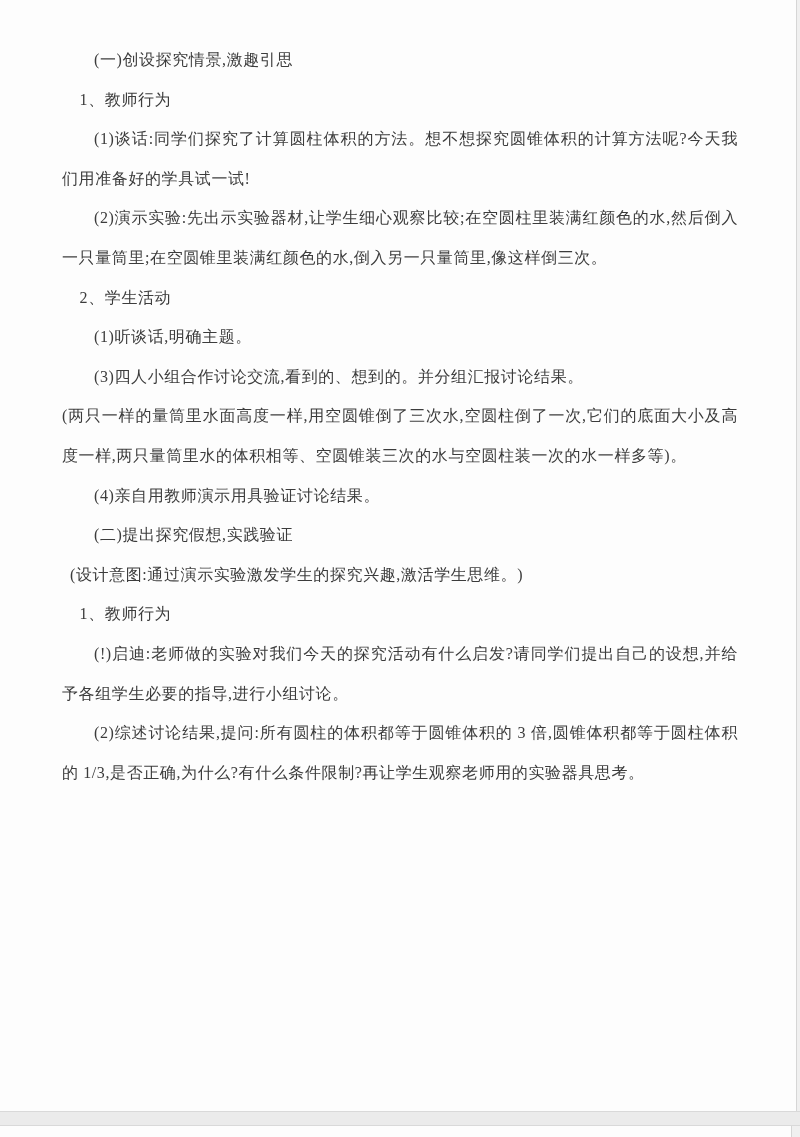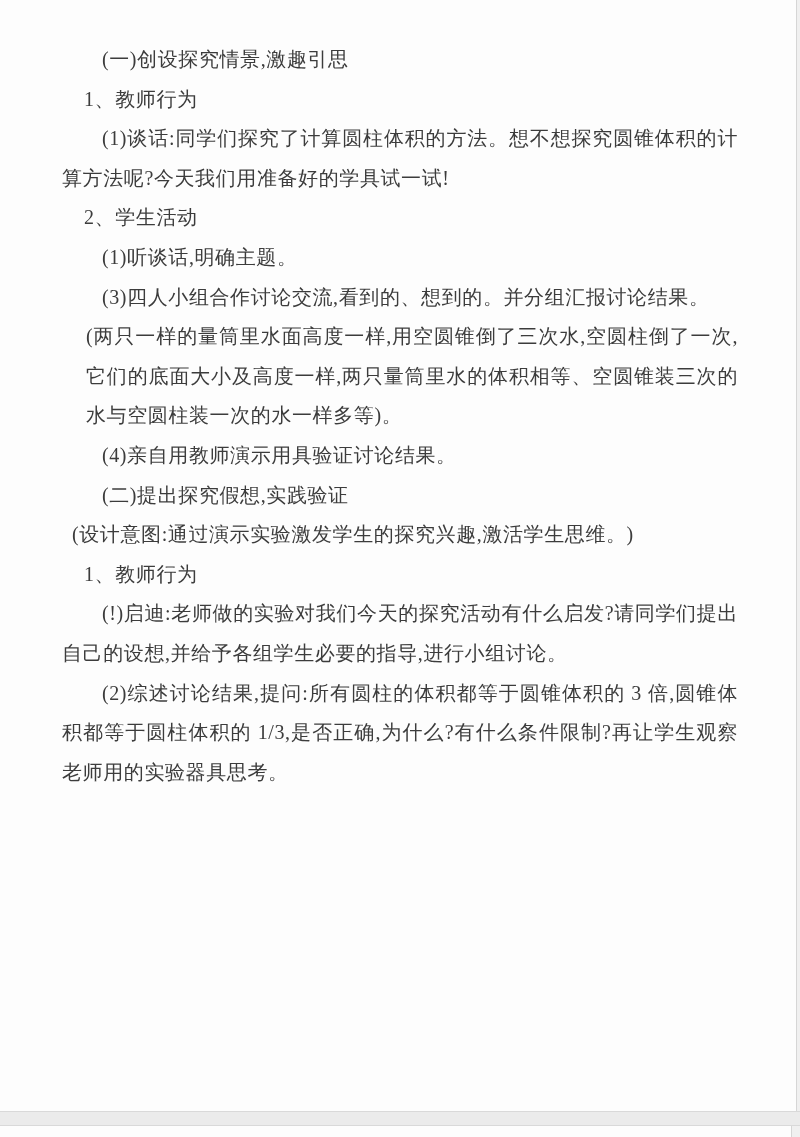--- a/index.html
+++ b/index.html
@@ -49,21 +49,21 @@
   .textblock {
     position: absolute;
     left: 62px;
     top: 40px;
     width: 676px;
     z-index: 3;
   }
   .textblock p {
     margin: 0;
     padding: 0;
-    font-size: 20px;
+    font-size: 16px;
     line-height: 39.6px;
     letter-spacing: 0.6px;
     color: #3c3c3c;
     text-align: justify;
   }
   .watermark {
     position: absolute;
     left: 360px;
     top: 981px;
     font-family: "DejaVu Sans", "Liberation Sans", sans-serif;
@@ -77,24 +77,25 @@
   }
 </style>
 </head>
 <body>
 
 <div class="page">
   <div class="textblock">
       <p style="text-indent: 2em;">(一)创设探究情景,激趣引思</p>
       <p style="text-indent: 1.1em;">1、教师行为</p>
       <p style="text-indent: 2em;">(1)谈话:同学们探究了计算圆柱体积的方法。想不想探究圆锥体积的计算方法呢?今天我们用准备好的学具试一试!</p>
+      <p style="text-indent: 2em;">(2)演示实验:先出示实验器材,让学生细心观察比较;在空圆柱里装满红颜色的水,然后倒入一只量筒里;在空圆锥里装满红颜色的水,倒入另一只量筒里,像这样倒三次。</p>
       <p style="text-indent: 1.1em;">2、学生活动</p>
       <p style="text-indent: 2em;">(1)听谈话,明确主题。</p>
       <p style="text-indent: 2em;">(3)四人小组合作讨论交流,看到的、想到的。并分组汇报讨论结果。</p>
-      <p style="text-indent: 0em; margin-left: 24px;">(两只一样的量筒里水面高度一样,用空圆锥倒了三次水,空圆柱倒了一次,它们的底面大小及高度一样,两只量筒里水的体积相等、空圆锥装三次的水与空圆柱装一次的水一样多等)。</p>
+      <p style="text-indent: 0em;">(两只一样的量筒里水面高度一样,用空圆锥倒了三次水,空圆柱倒了一次,它们的底面大小及高度一样,两只量筒里水的体积相等、空圆锥装三次的水与空圆柱装一次的水一样多等)。</p>
       <p style="text-indent: 2em;">(4)亲自用教师演示用具验证讨论结果。</p>
       <p style="text-indent: 2em;">(二)提出探究假想,实践验证</p>
       <p style="text-indent: 0.5em;">(设计意图:通过演示实验激发学生的探究兴趣,激活学生思维。)</p>
       <p style="text-indent: 1.1em;">1、教师行为</p>
       <p style="text-indent: 2em;">(!)启迪:老师做的实验对我们今天的探究活动有什么启发?请同学们提出自己的设想,并给予各组学生必要的指导,进行小组讨论。</p>
       <p style="text-indent: 2em; font-family: Liberation Serif, serif;">(2)综述讨论结果,提问:所有圆柱的体积都等于圆锥体积的 3 倍,圆锥体积都等于圆柱体积的 1/3,是否正确,为什么?有什么条件限制?再让学生观察老师用的实验器具思考。</p>
     </div>
 </div>
 
 <div class="watermark">vv99.net</div>

